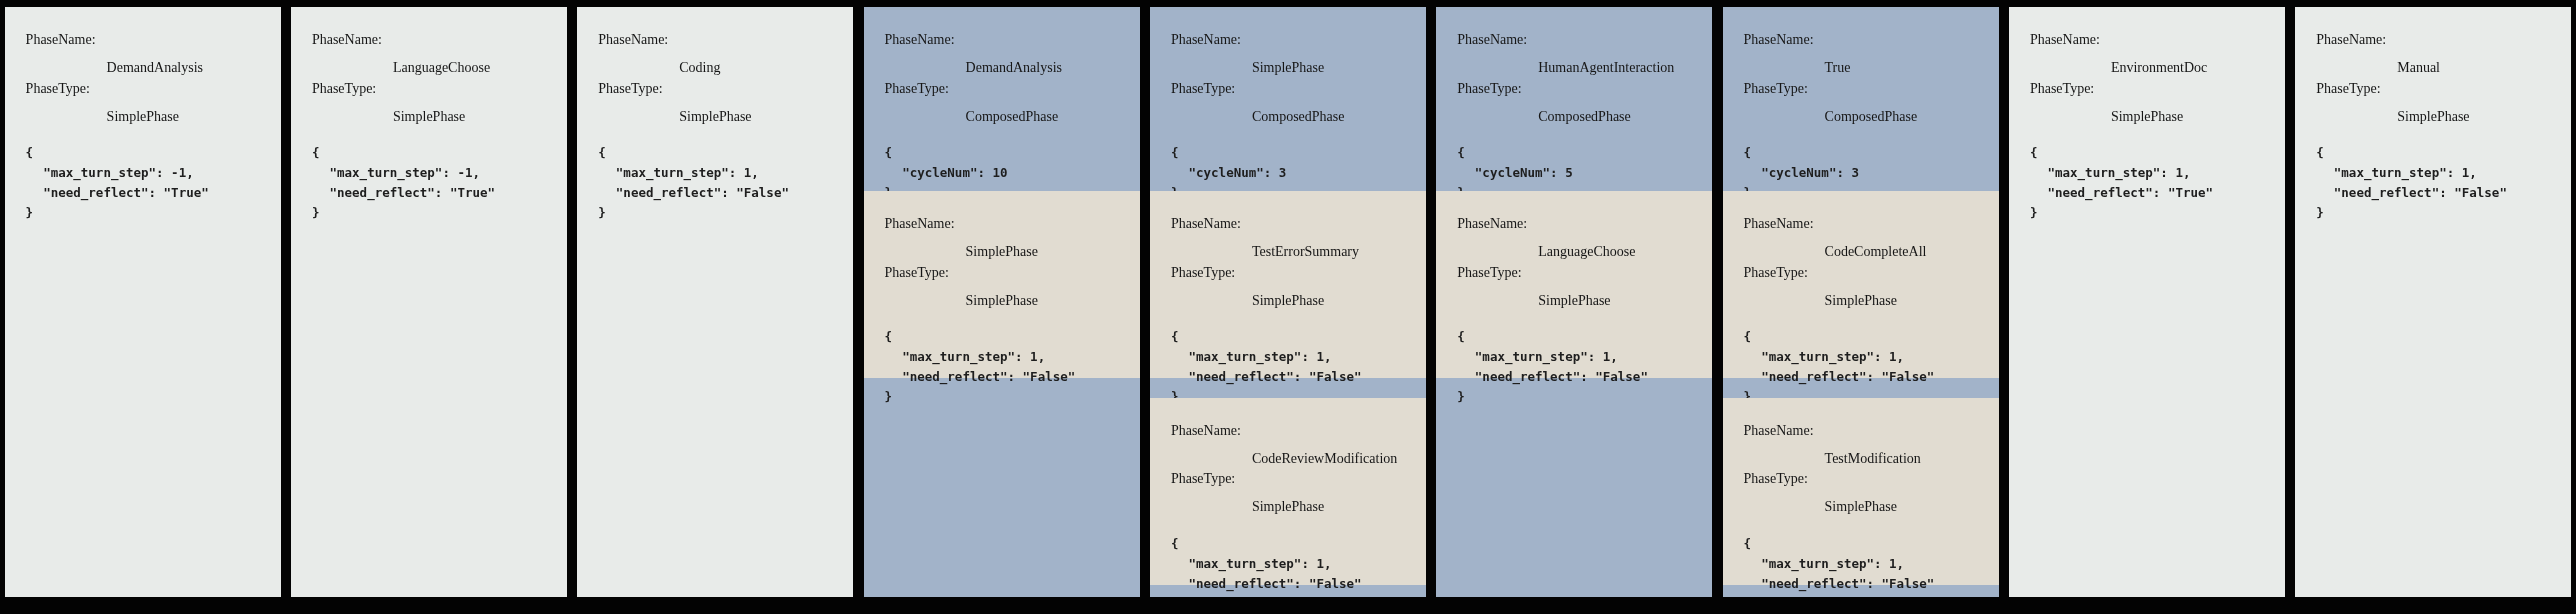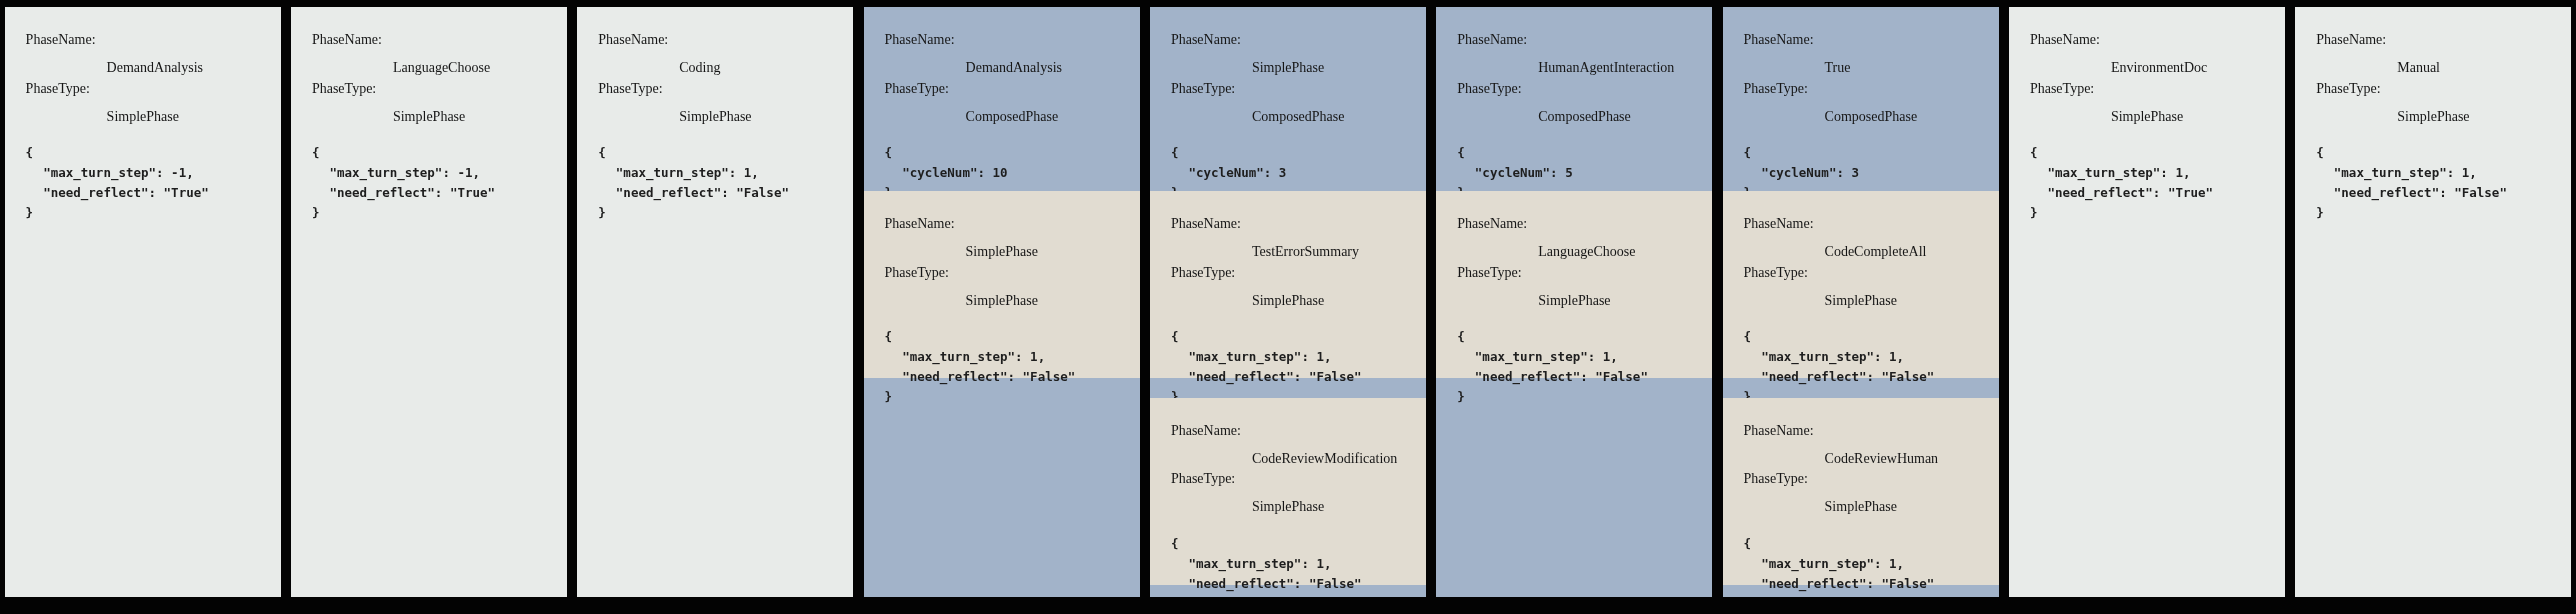--- a/index.html
+++ b/index.html
@@ -265,21 +265,21 @@
         <div>{</div>
         <div class="indent">"max_turn_step": 1,</div>
         <div class="indent">"need_reflect": "False"</div>
         <div>}</div>
       </div>
     </div>
     <div class="bluegap"></div>
     <div class="nested pad">
       <div class="kv">
         <span class="k">PhaseName:</span>
-        <span class="v">CodeReviewHuman</span>
+        <span class="v">TestModification</span>
       </div>
       <div class="kv">
         <span class="k">PhaseType:</span>
         <span class="v">SimplePhase</span>
       </div>
       <div class="json">
         <div>{</div>
         <div class="indent">"max_turn_step": 1,</div>
         <div class="indent">"need_reflect": "False"</div>
         <div>}</div>

